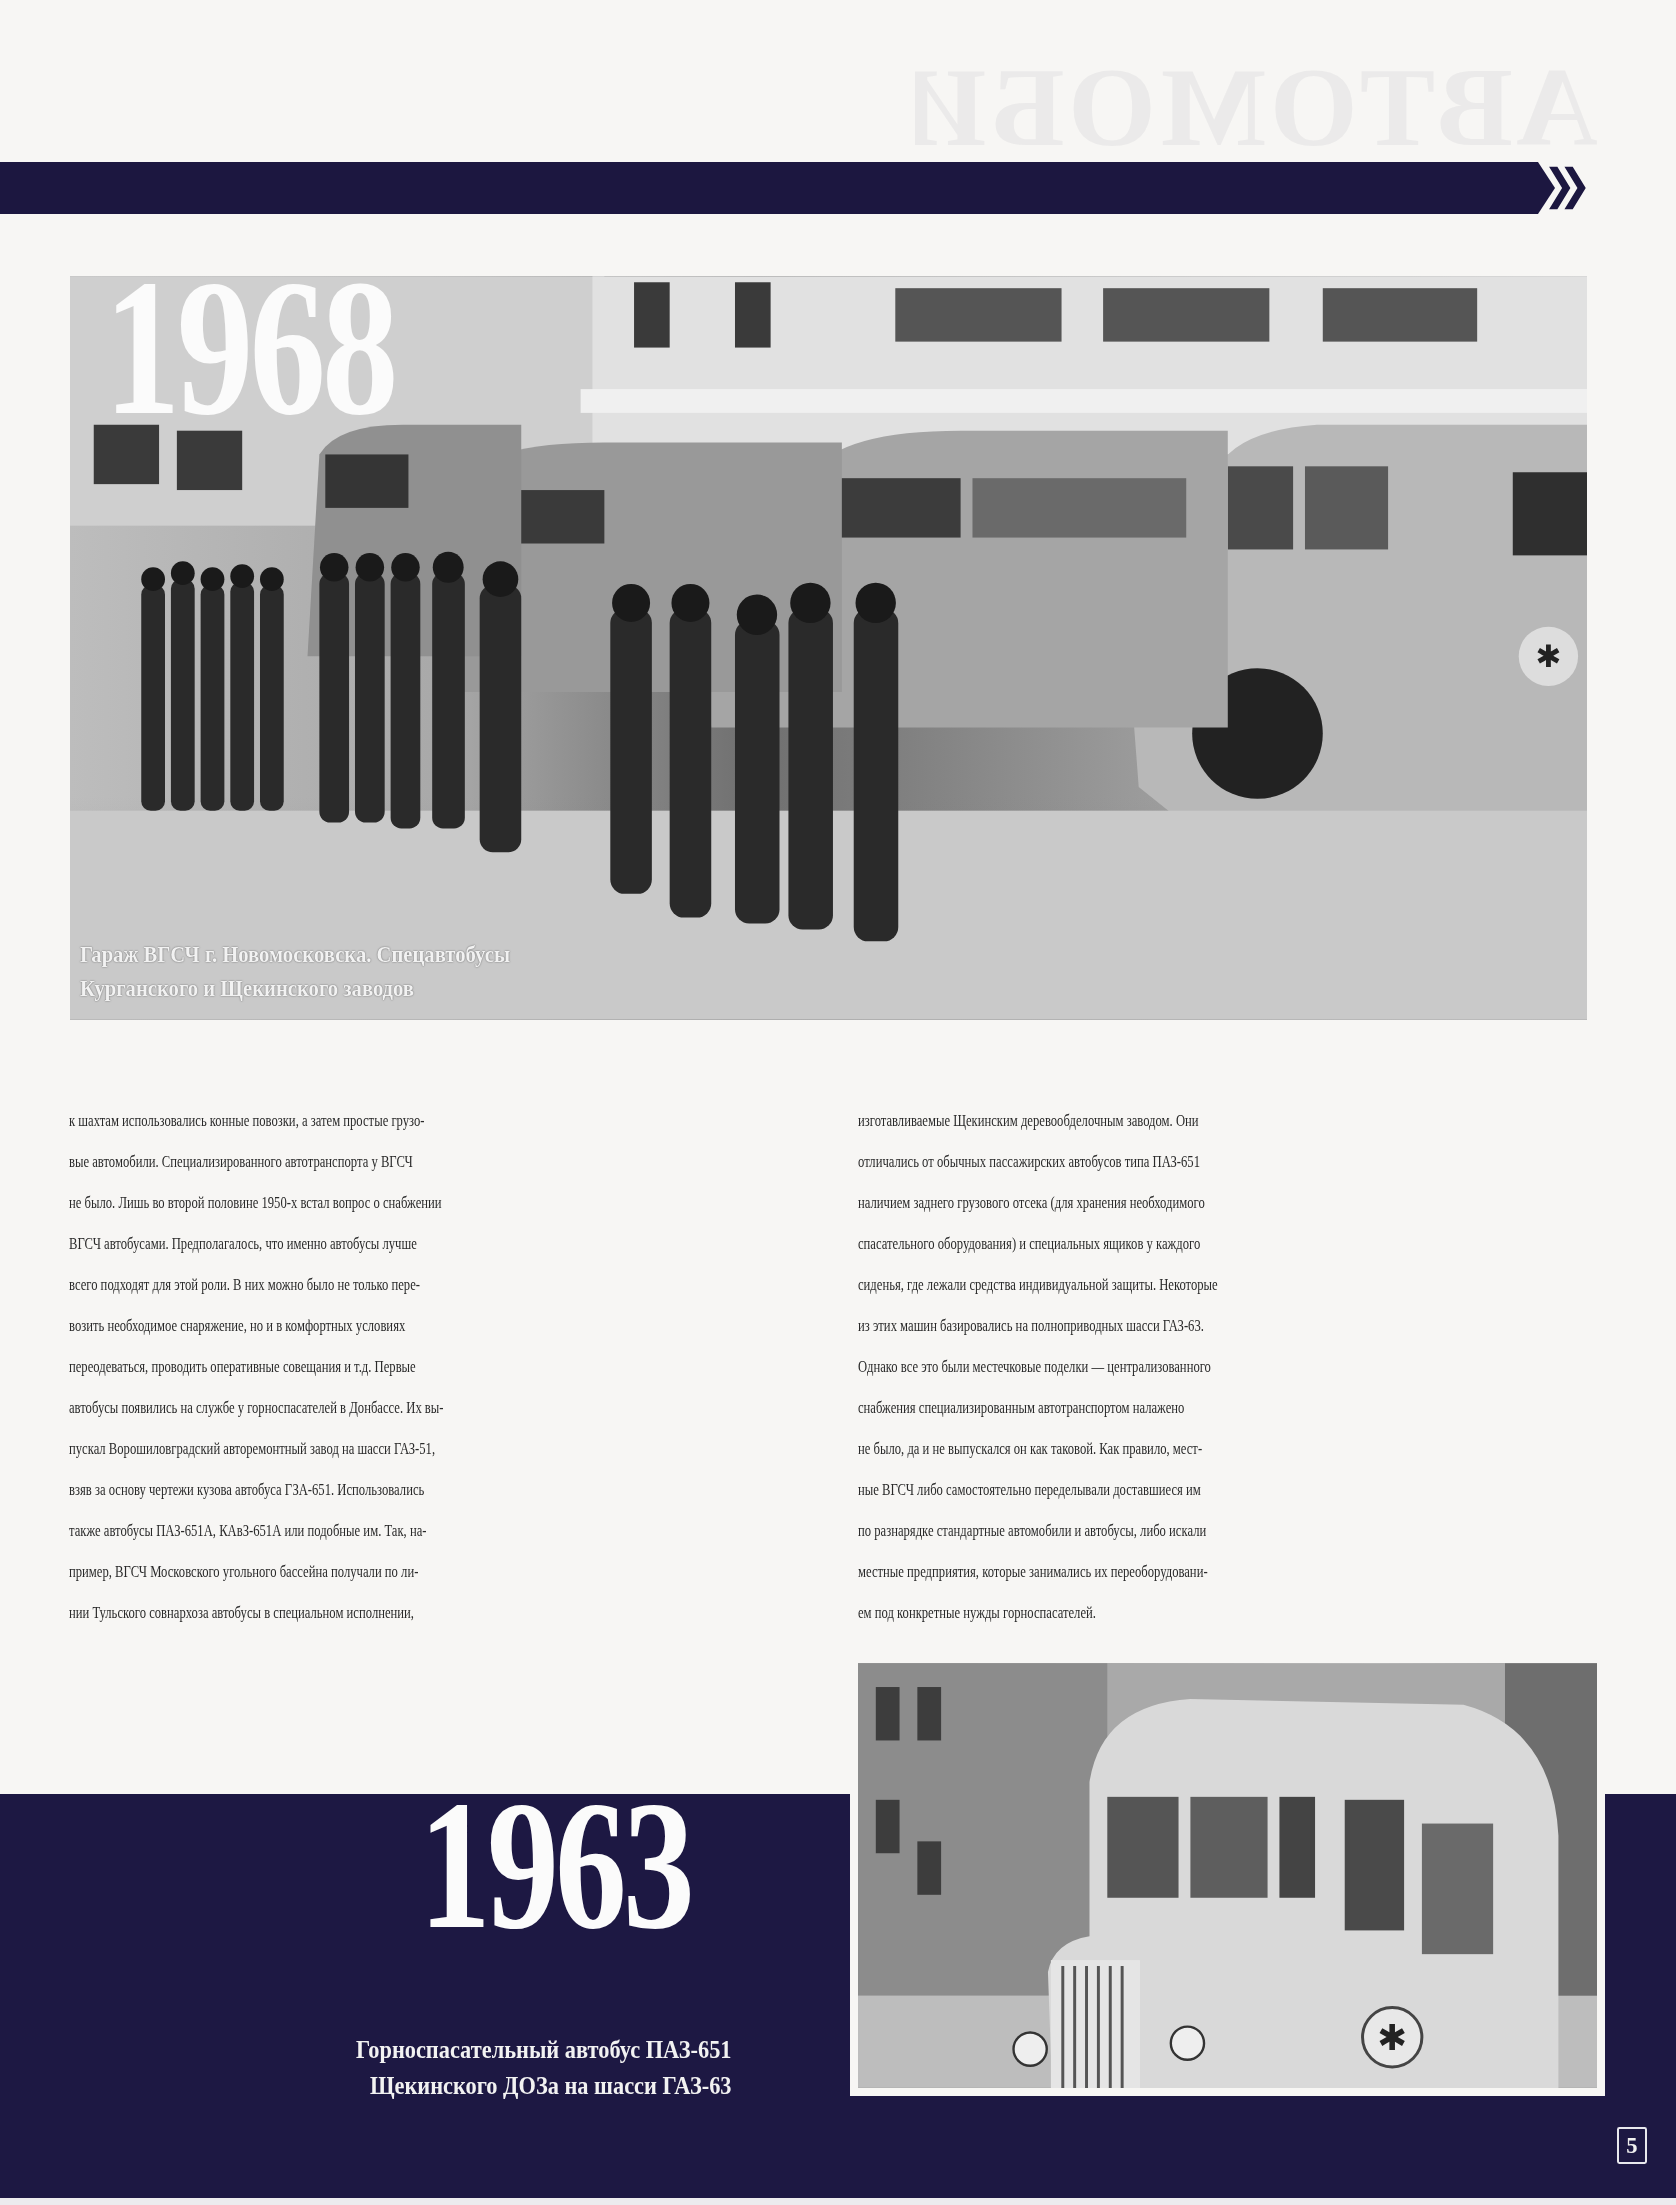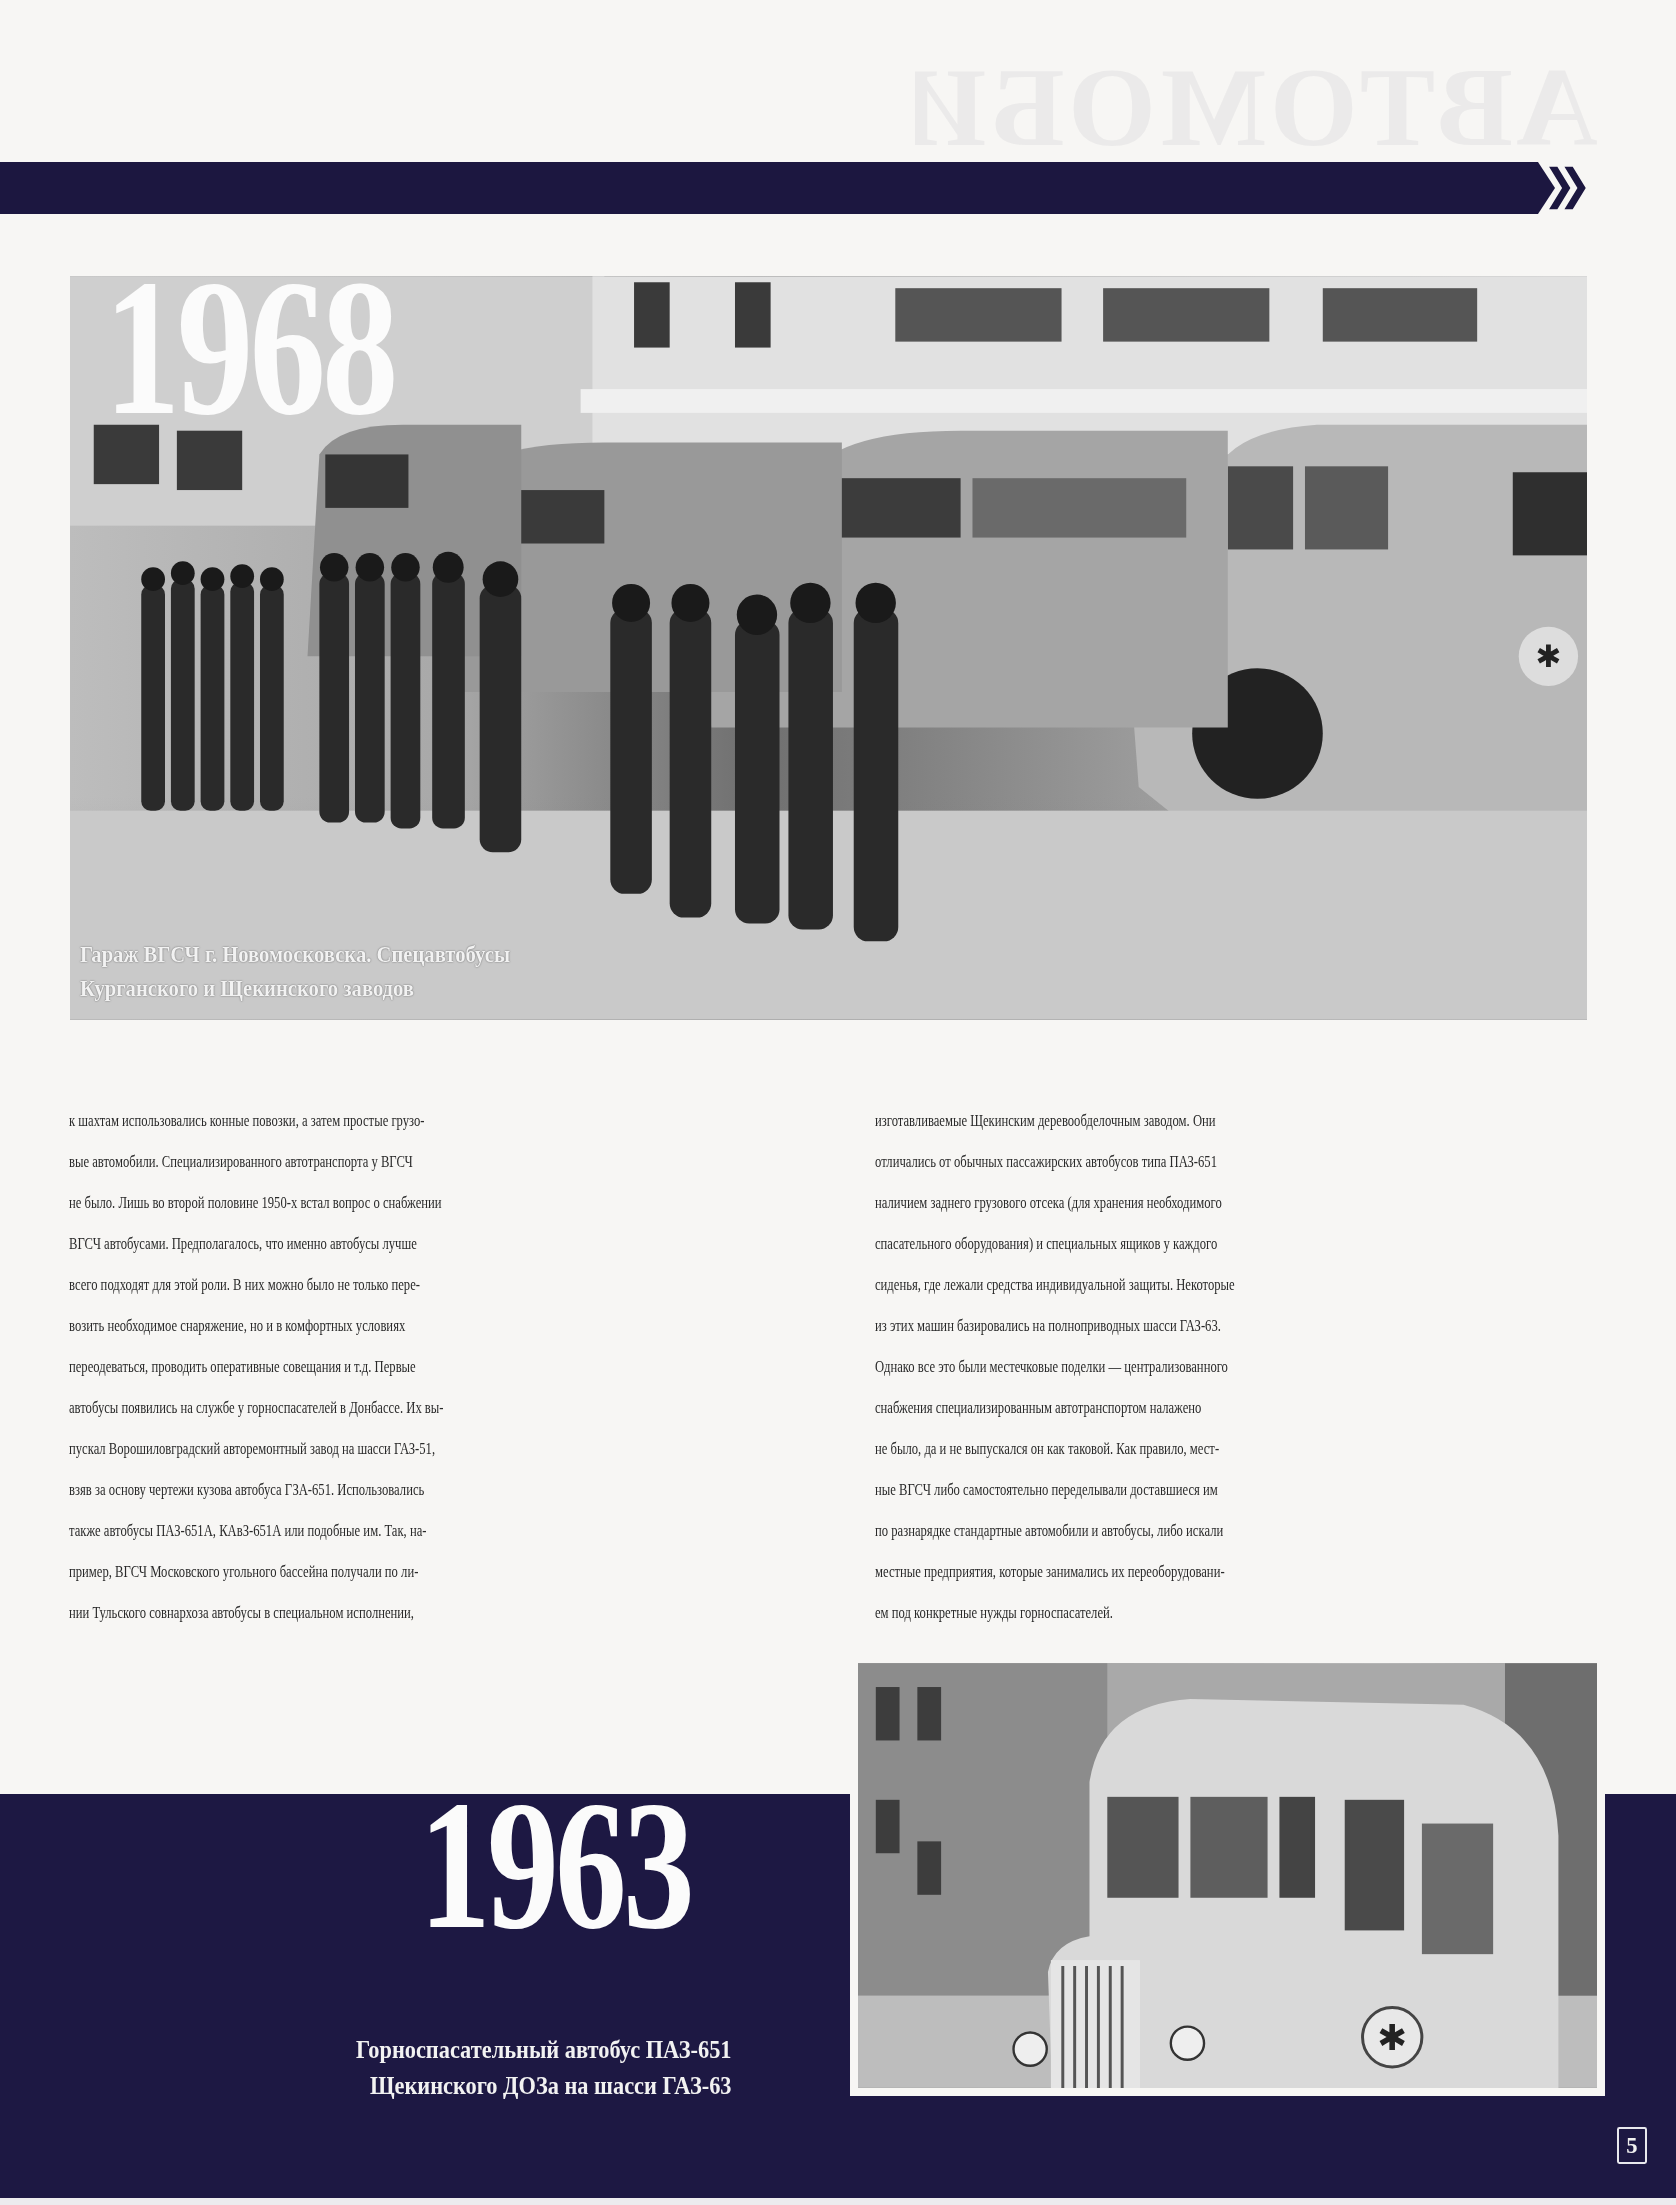--- a/index.html
+++ b/index.html
@@ -45,21 +45,21 @@
     transform: scaleX(0.86); transform-origin: left top; white-space: nowrap;
   }
   .caption-top { left: 80px; top: 937px; text-shadow: 0 0 1.8px rgba(0,0,0,0.6); }
   .caption-bottom { left: 356px; top: 2032px; text-align: right; font-size: 26px; line-height: 36px; }
   .body-col {
     position: absolute; top: 1100px; color: #2a2a2a; font-family: Liberation Serif, serif;
     font-size: 16px; line-height: 41px; white-space: nowrap;
   }
   .body-col span { display: block; transform: scaleX(0.79); transform-origin: left center; }
   .col-left { left: 69px; }
-  .col-right { left: 858px; margin-left: 17px; }
+  .col-right { left: 858px; }
   .bottom-band {
     position: absolute; left: 0; top: 1794px; width: 1676px; height: 404px; background: #1d1843;
   }
   .page-num {
     position: absolute; left: 1617px; top: 2127px; width: 26px; height: 33px;
     border: 2.4px solid #e8e8ee; border-radius: 2.4px; color: #f0f0f0;
     font-family: "Liberation Serif", serif; font-weight: bold; font-size: 22.6px;
     text-align: center; line-height: 33px; box-sizing: content-box;
   }
   .footer-edge { position: absolute; left: 0; top: 2198px; width: 1676px; height: 7.7px; background: #ecebee; }

